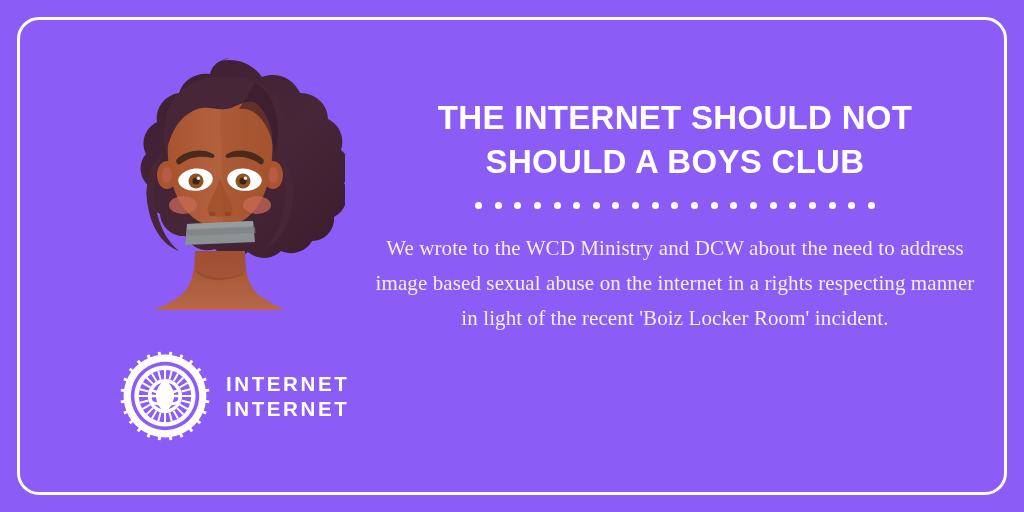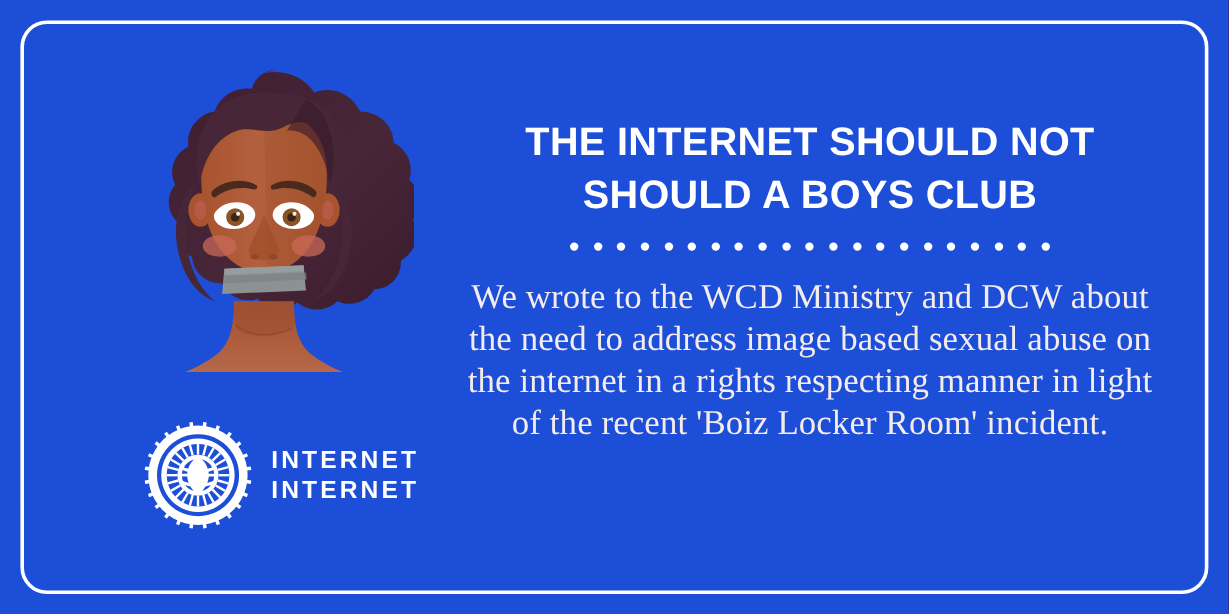--- a/index.html
+++ b/index.html
@@ -4,21 +4,21 @@
 <style>
   html, body {
     margin: 0;
     padding: 0;
     background: #6d0a0a;
   }
   #poster {
     position: relative;
     width: 1024px;
     height: 512px;
-    background: #1d4ed8;
+    background: #8b5cf6;
     overflow: hidden;
     font-family: "Liberation Sans", sans-serif;
   }
 
   
   .frame {
     position: absolute;
     left: 17px;
     top: 17px;
     width: 990px;
@@ -70,21 +70,21 @@
     height: 7px;
     border-radius: 50%;
     background: #ffffff;
     flex: 0 0 auto;
   }
   .body-copy {
     margin: 22px auto 0 auto;
     width: 600px;
     color: #f4eceb;
     font-family: "Liberation Serif", "DejaVu Serif", serif;
-    font-size: 29px;
+    font-size: 21px;
     line-height: 35px;
     letter-spacing: 0.1px;
   }
 
   
   .logo {
     position: absolute;
     left: 120px;
     top: 351px;
     display: flex;

